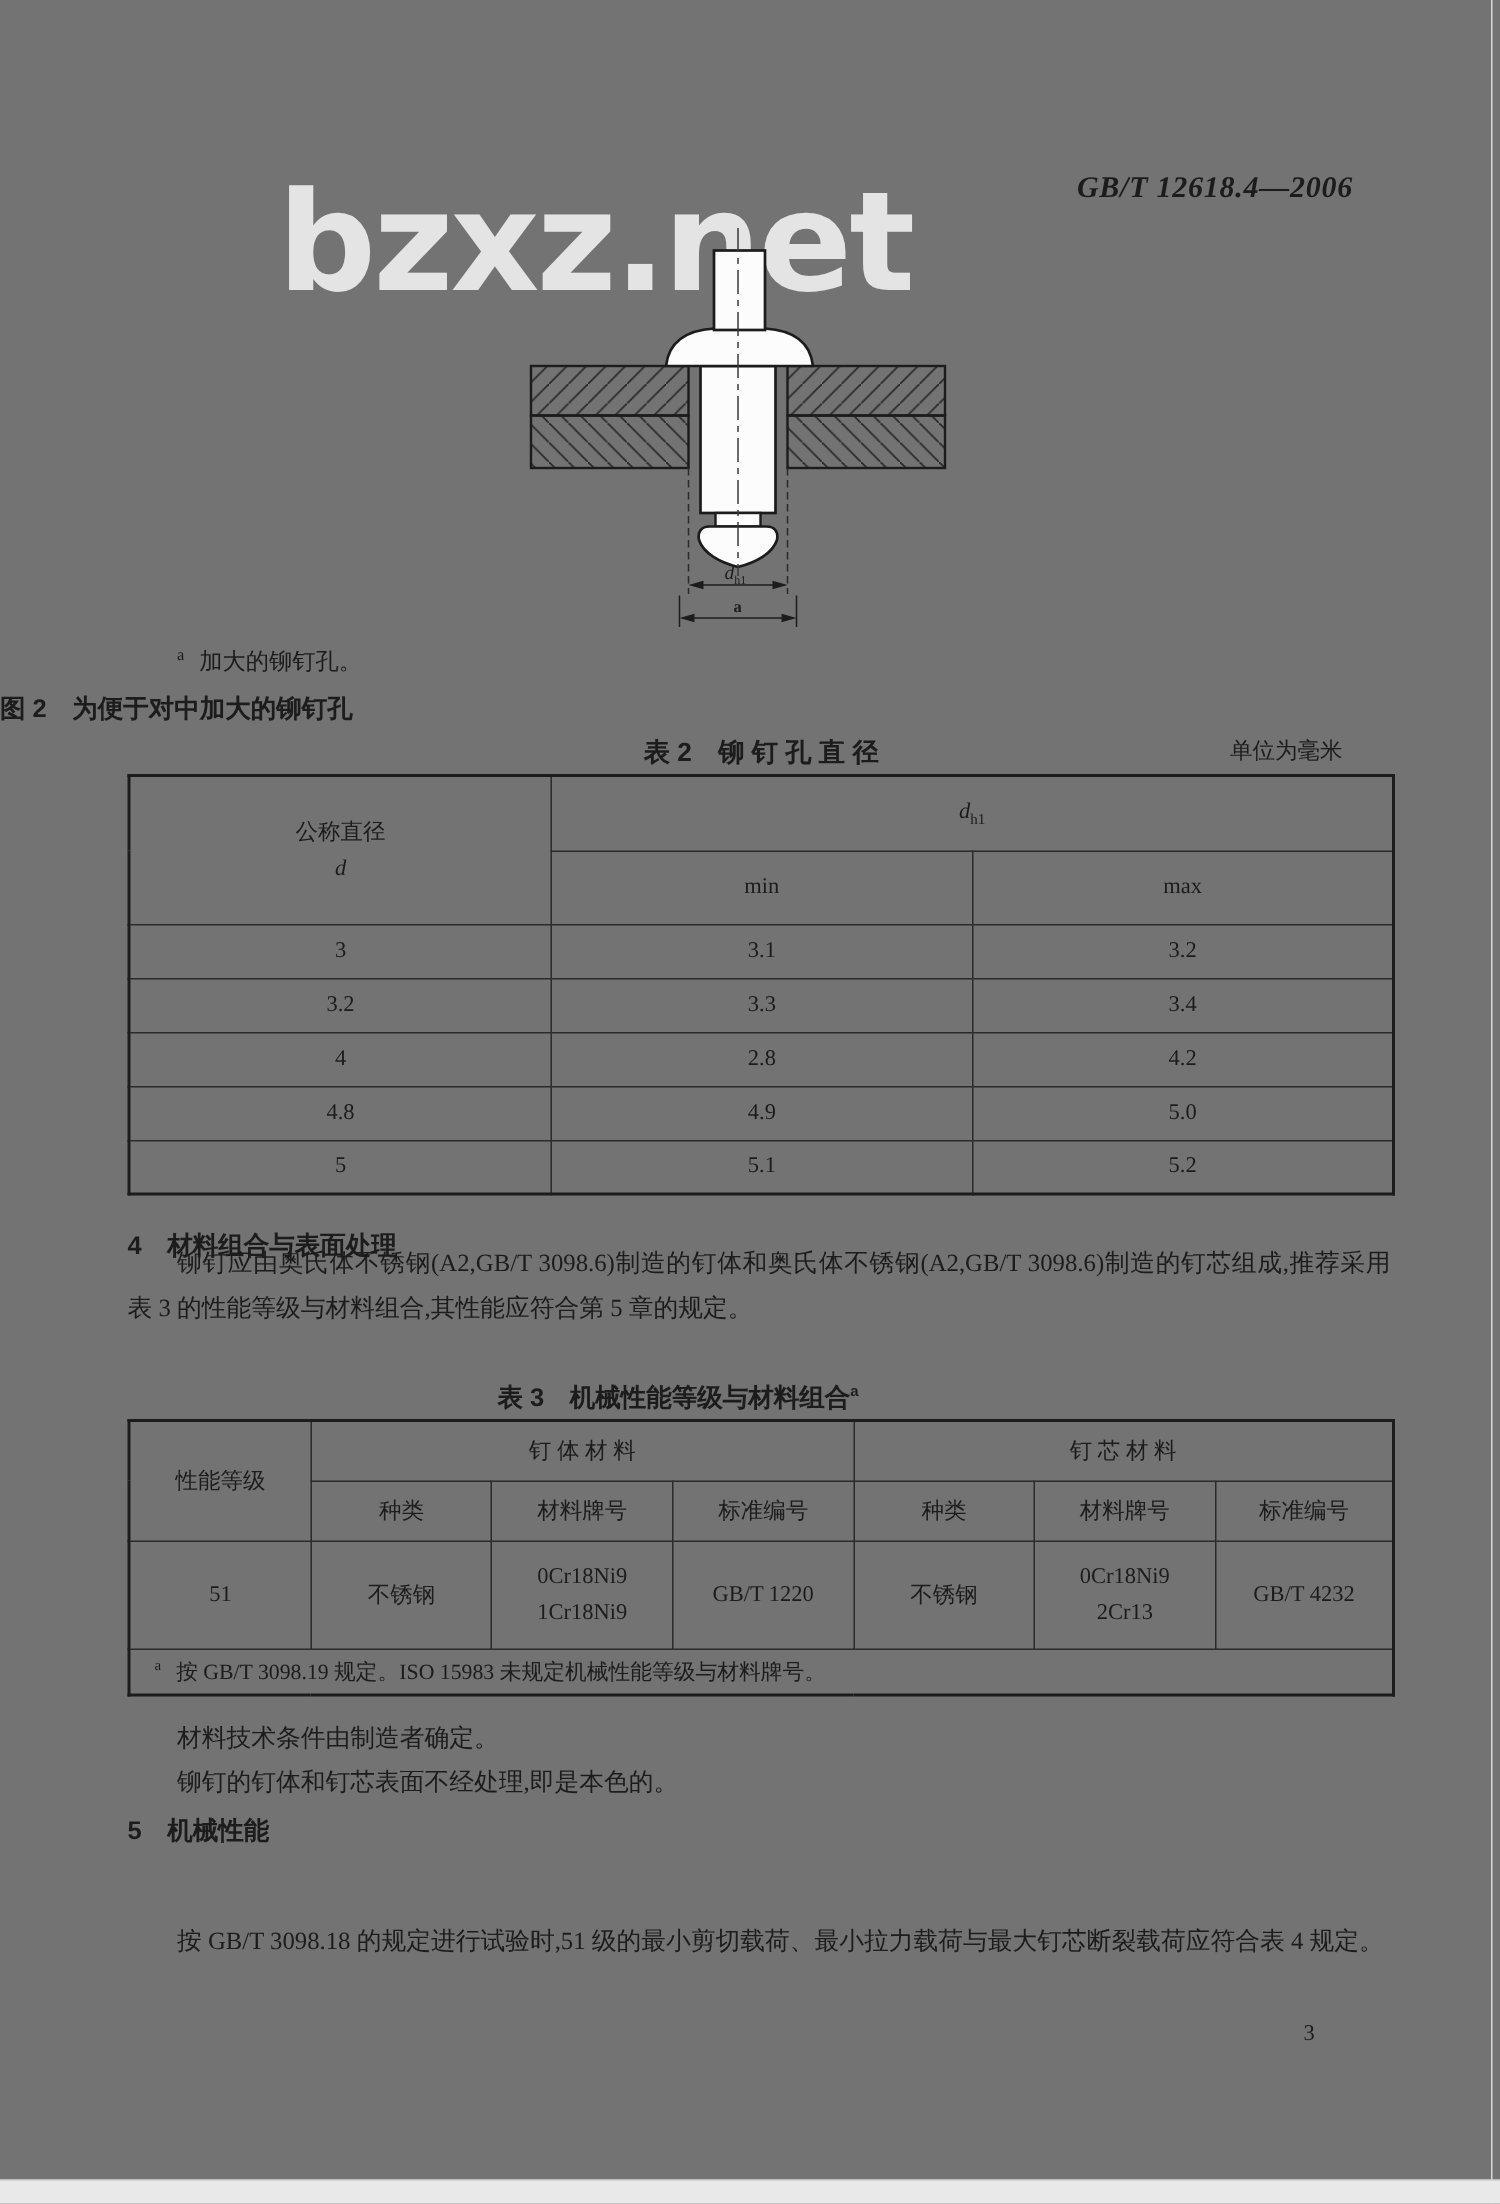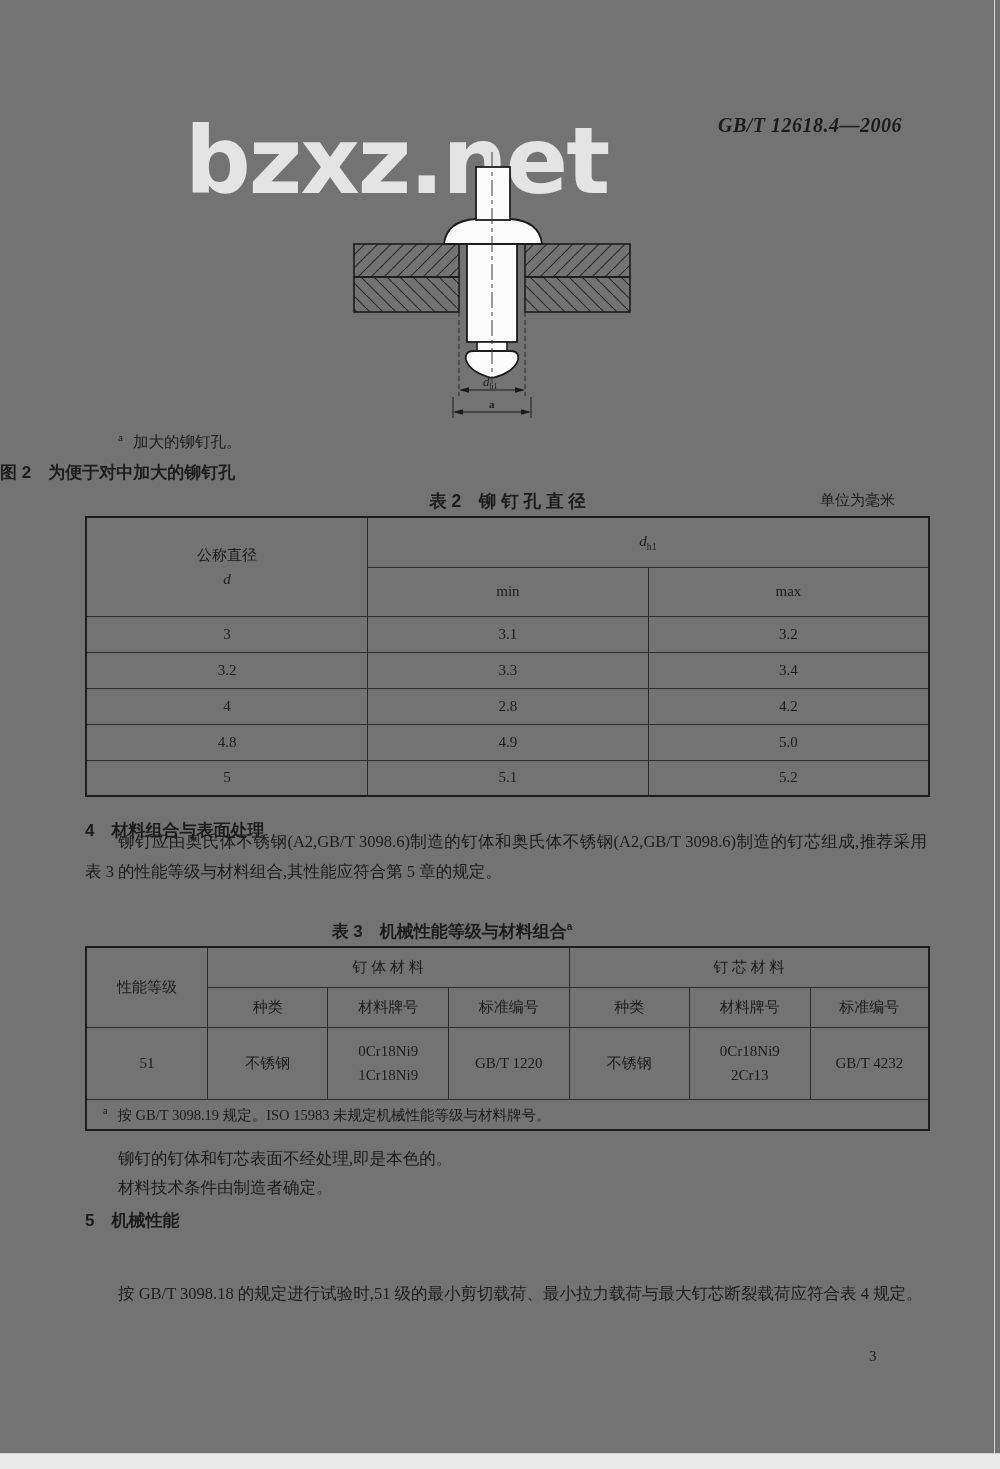--- a/index.html
+++ b/index.html
@@ -245,22 +245,22 @@
       </tr>
       <tr style="height:16px">
         <td colspan="7" class="fn-cell">
           <sup>a</sup><span>按 GB/T 3098.19 规定。ISO 15983 未规定机械性能等级与材料牌号。</span>
         </td>
       </tr>
     </tbody>
   </table>
 
   <div class="note-lines" style="top:1144px">
+    <div>材料技术条件由制造者确定。</div>
     <div>铆钉的钉体和钉芯表面不经处理,即是本色的。</div>
-    <div>材料技术条件由制造者确定。</div>
   </div>
 
   <div class="sec-heading" style="top:1209px">5　机械性能</div>
   <div class="body-para" style="top:1279px">按 GB/T 3098.18 的规定进行试验时,51 级的最小剪切载荷、最小拉力载荷与最大钉芯断裂载荷应符合表 4 规定。</div>
 
   <div class="page-number">3</div>
 
   <div class="edge-line"></div>
   <div class="footer-strip"></div>
 </div>

